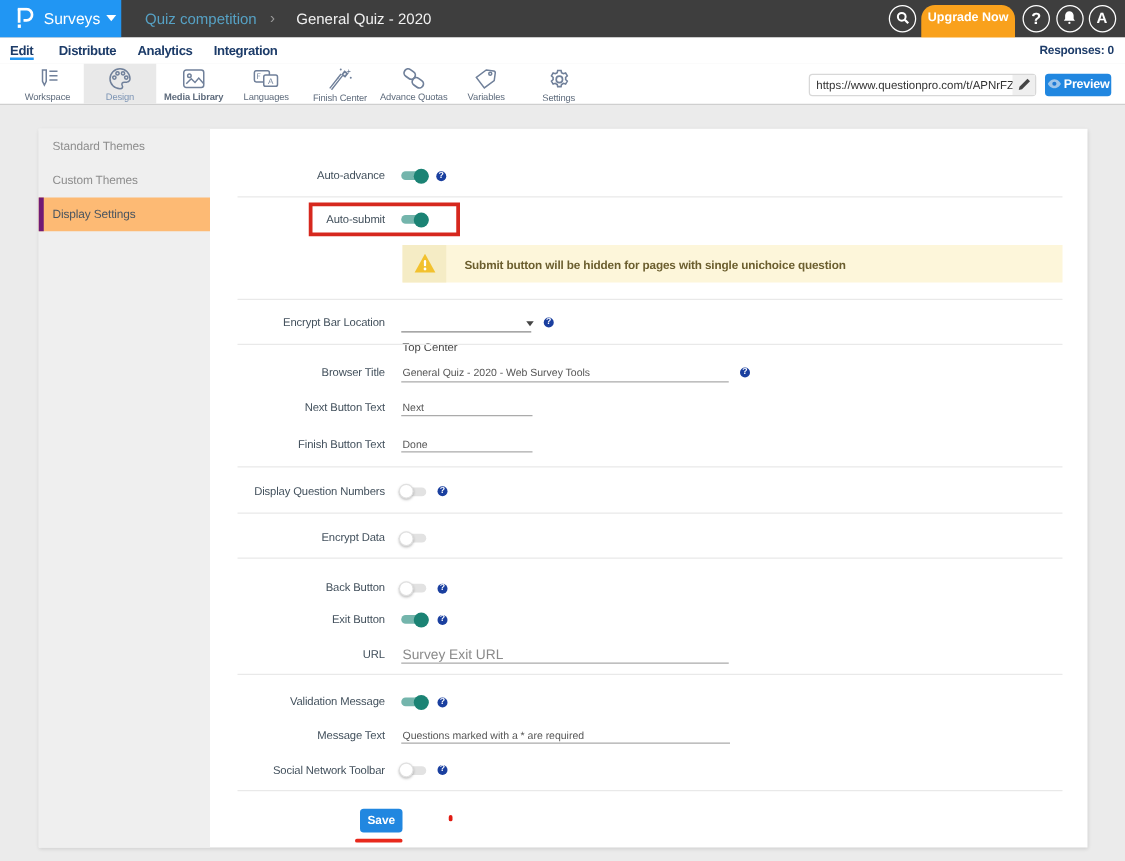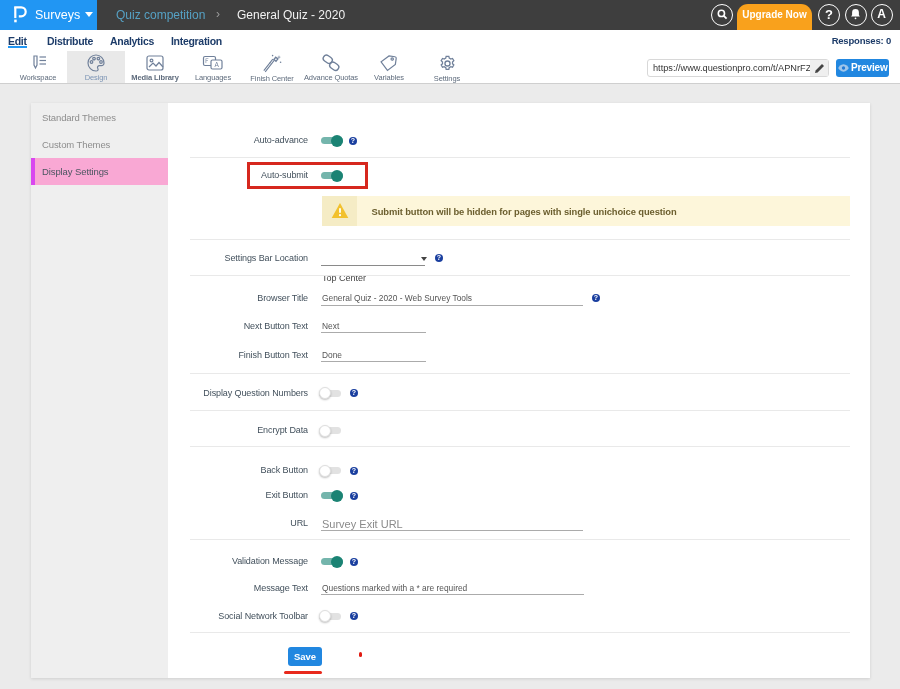--- a/index.html
+++ b/index.html
@@ -31,21 +31,21 @@
   .titem .tl { display:block; margin-top:1px; white-space:nowrap; }
   #design-bg { position:absolute; left:67px; top:0; width:58px; height:32px; background:#e9e9e9; }
   #urlbox { position:absolute; left:647px; top:8px; width:182px; height:18px; background:#fff; border:1px solid #d8d8d8; border-radius:3px; font-size:9.2px; color:#333; line-height:16px; padding-left:5px; white-space:nowrap; overflow:hidden; }
   #pencil { position:absolute; left:810px; top:9px; width:18px; height:16px; background:#efefef; text-align:center; }
   #preview { position:absolute; left:836px; top:8px; width:53px; height:18px; background:#2187e0; border-radius:3px; color:#fff; font-size:10px; font-weight:bold; letter-spacing:-0.2px; text-align:center; line-height:18px; white-space:nowrap; }
 
   
   #panel { position:absolute; left:31px; top:103px; width:839px; height:575px; background:#fff; box-shadow:0 1px 3px rgba(0,0,0,0.12); }
   #sidebar { position:absolute; left:0; top:0; width:137px; height:575px; background:#efefef; }
   .sitem { position:absolute; left:0; width:137px; height:27px; line-height:27px; padding-left:11px; font-size:9.5px; letter-spacing:-0.1px; color:#8d8d8d; }
-  .sitem.active { background:#f9a8d4; border-left:4px solid #d946ef; color:#4a5560; padding-left:7px; }
+  .sitem.active { background:#fdba74; border-left:4px solid #701a75; color:#4a5560; padding-left:7px; }
 
   
   .lbl { position:absolute; width:160px; text-align:right; font-size:9px; letter-spacing:-0.1px; color:#42505c; white-space:nowrap; }
   .sep { position:absolute; left:159px; width:660px; height:1px; background:#e9e9e9; }
   .tog { position:absolute; width:22px; height:7px; border-radius:3.5px; }
   .tog .knob { position:absolute; top:-2.5px; width:12px; height:12px; border-radius:50%; }
   .tog.on { background:#74b5ac; }
   .tog.on .knob { left:10px; background:#1b8374; }
   .tog.off { background:#e2e2e2; }
   .tog.off .knob { left:0px; background:#fff; border:1px solid #e0e0e0; box-shadow:0 1px 2px rgba(0,0,0,0.25); }
@@ -224,21 +224,21 @@
       <div class="iconband"></div>
       <svg style="position:absolute; left:9px; top:6px;" width="18" height="17" viewBox="0 0 18 17">
           <path d="M9 1 L17.3 16 H0.7 z" fill="#f2c12e"></path>
           <rect x="8.1" y="6" width="1.8" height="5" rx="0.9" fill="#fff"></rect>
           <circle cx="9" cy="13.2" r="1.1" fill="#fff"></circle>
         </svg>
       <span class="wtxt">Submit button will be hidden for pages with single unichoice question</span>
     </div>
 
     <div class="sep" style="top:136px;"></div>
-    <div class="lbl" style="left:117px; top:150px;">Settings Bar Location</div>
+    <div class="lbl" style="left:117px; top:150px;">Encrypt Bar Location</div>
     <div class="inp" style="left:291px; top:149.5px; font-size:9px; color:#444;margin-top:20px;">Top Center</div>
     <div class="car2" style="position:absolute; left:389.5px; top:154px; width:0; height:0; border-left:3.5px solid transparent; border-right:3.5px solid transparent; border-top:4.5px solid #444;"></div>
     <div class="ul" style="left:290px; top:162px; width:104px; background:#8a8a8a;"></div>
     <div class="help" style="left:404px; top:151px;">?</div>
     <div class="sep" style="top:172px;"></div>
 
     <div class="lbl" style="left:117px; top:190px;">Browser Title</div>
     <div class="inp" style="left:291px; top:190px;">General Quiz - 2020 - Web Survey Tools</div>
     <div class="ul" style="left:290px; top:201.5px; width:262px;"></div>
     <div class="help" style="left:561px; top:191px;">?</div>

